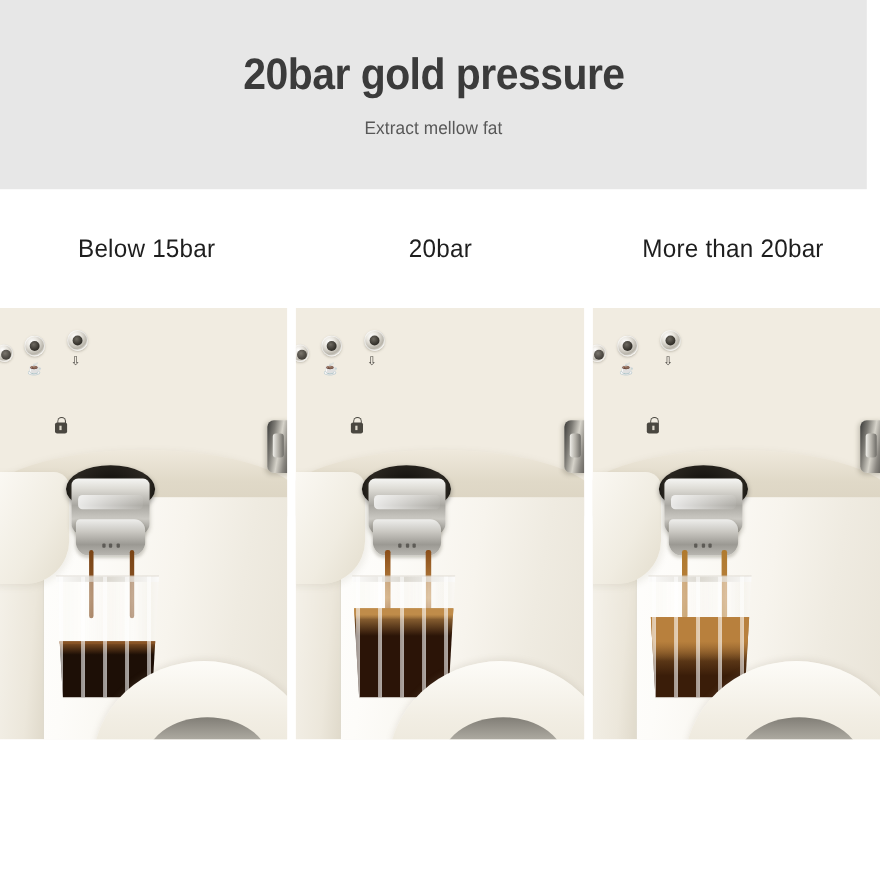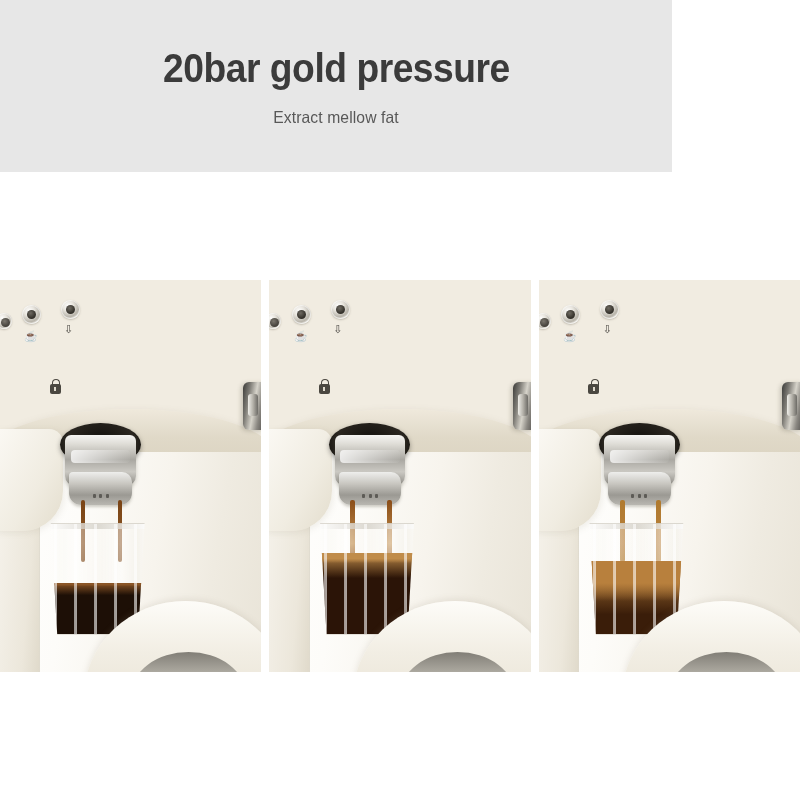--- a/index.html
+++ b/index.html
@@ -17,21 +17,21 @@
     position: relative;
     width: 800px;
     height: 800px;
     background: #ffffff;
   }
 
   
   .header {
     position: absolute;
     left: 0; top: 0;
-    width: 672px;
+    width: 788px;
     height: 172px;
     background: #e7e7e7;
     display: flex;
     flex-direction: column;
     align-items: center;
     justify-content: flex-start;
   }
   .header-title {
     margin-top: 48px;
     font-family: "Liberation Sans Narrow", "Liberation Sans", sans-serif;
@@ -356,20 +356,25 @@
 </head>
 <body>
 
 <div class="page">
 
   <div class="header">
     <div class="header-title">20bar gold pressure</div>
     <div class="header-subtitle">Extract mellow fat</div>
   </div>
 
+  <div class="label-row">
+    <div class="label-cell">Below 15bar</div>
+    <div class="label-cell">20bar</div>
+    <div class="label-cell">More than 20bar</div>
+  </div>
 
   <div class="photo-row">
 
     <div class="photo" id="photo-0" style="background: rgb(241, 236, 225);">
       <div class="machine-top"></div>
       <div class="machine-underside"></div>
       <div class="machine-front"></div>
       <div class="machine-side-panel"></div>
       <div class="machine-left-wing"></div>
       <div class="side-knob"></div>

